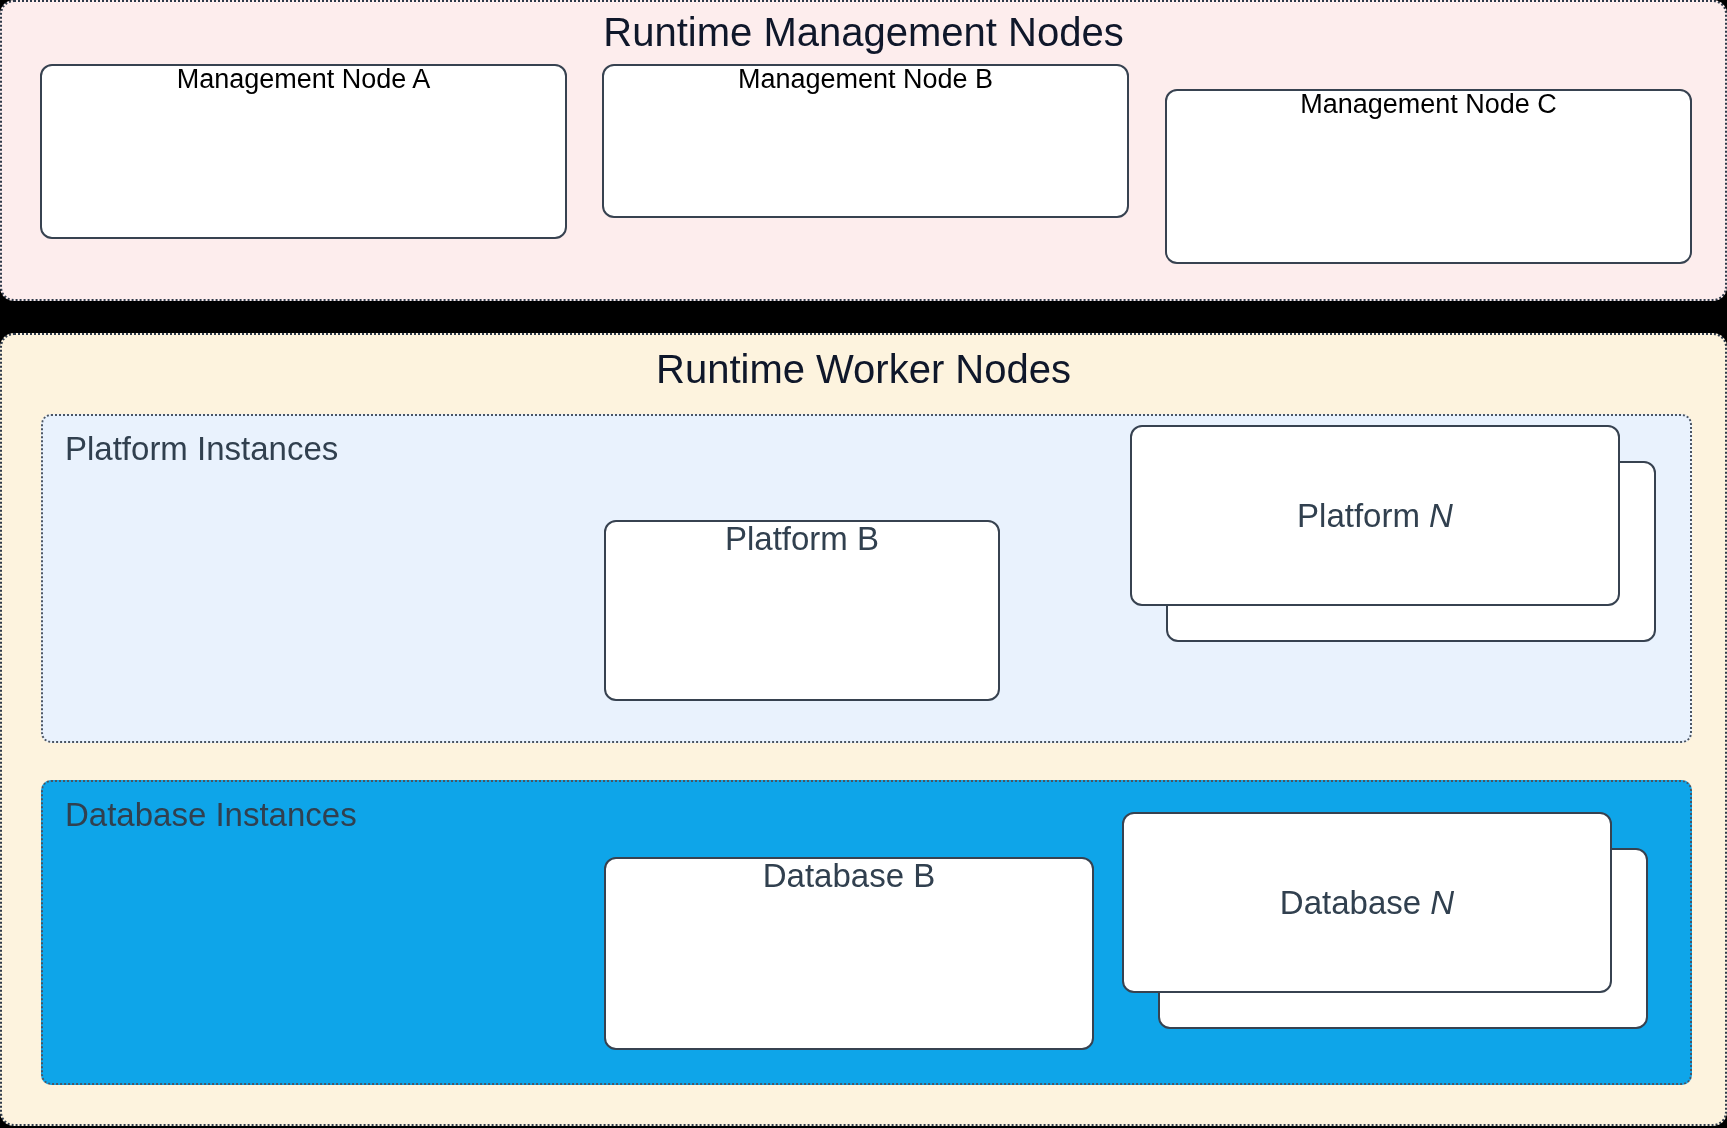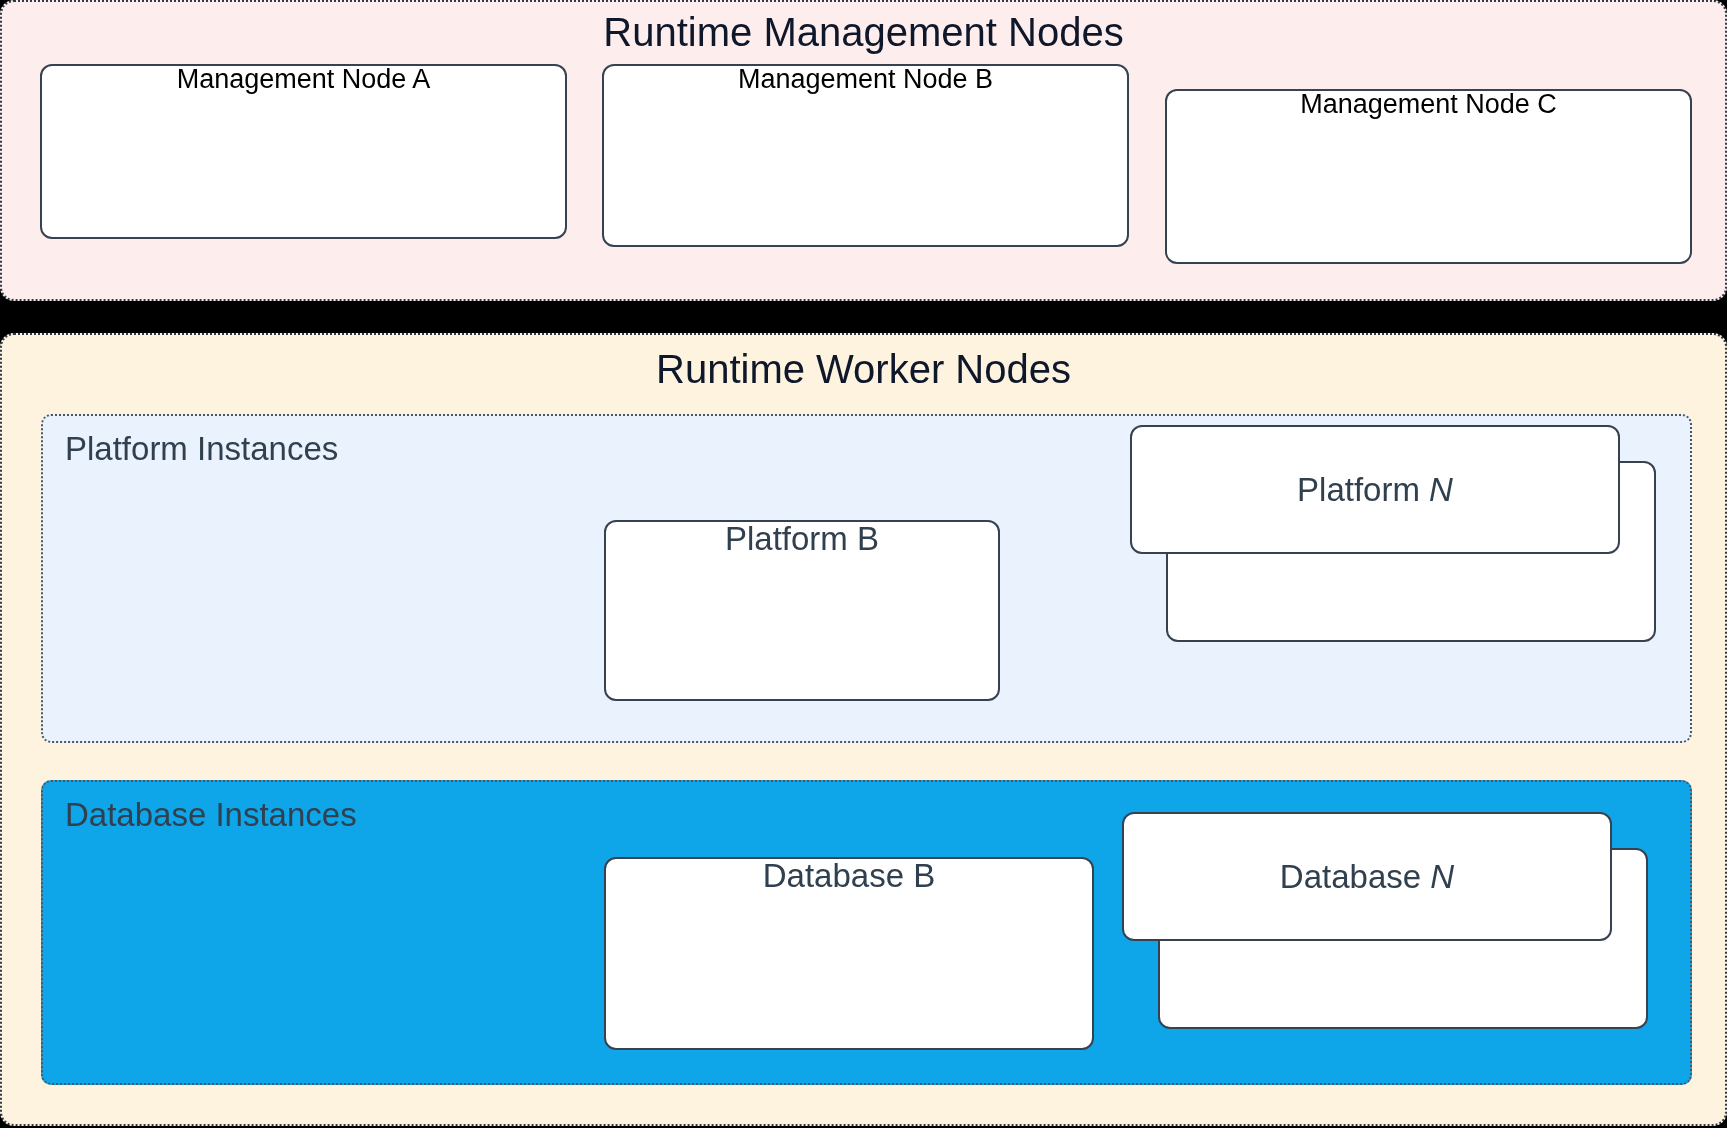--- a/index.html
+++ b/index.html
@@ -106,21 +106,21 @@
     white-space: nowrap;
   }
   .card-mgmt .card-label {
     color: #000000;
     font-size: 27px;
   }
   .card-label .ital { font-style: italic; }
 
   
   .mgmt-a { left: 38px;   top: 62px; width: 527px; height: 175px; }
-  .mgmt-b { left: 600px;  top: 62px; width: 527px; height: 183px; }
+  .mgmt-b { left: 600px;  top: 62px; width: 527px; height: 154px; }
   .mgmt-c { left: 1163px; top: 62px; width: 527px; height: 175px; margin-top: 25px; }
 
   
   .plat-a { left: 38px;  top: 104px; width: 490px; height: 181px; }
   .plat-b { left: 561px; top: 104px; width: 396px; height: 181px; }
 
   
   .db-a { left: 38px;  top: 75px; width: 490px; height: 181px; }
   .db-b { left: 561px; top: 75px; width: 490px; height: 193px; }
 
@@ -138,21 +138,21 @@
     background: #ffffff;
     border: 2.5px solid #374250;
     border-radius: 12px;
     z-index: 1;
   }
   .stack .card-front {
     position: absolute;
     left: 0px;
     top: 0px;
     width: 490px;
-    height: 129px;
+    height: 181px;
     box-sizing: border-box;
     background: #ffffff;
     border: 2.5px solid #374250;
     border-radius: 12px;
     display: flex;
     align-items: center;
     justify-content: center;
     z-index: 2;
   }
   .stack-platform { left: 1087px; top: 9px;  width: 530px; height: 220px; }

